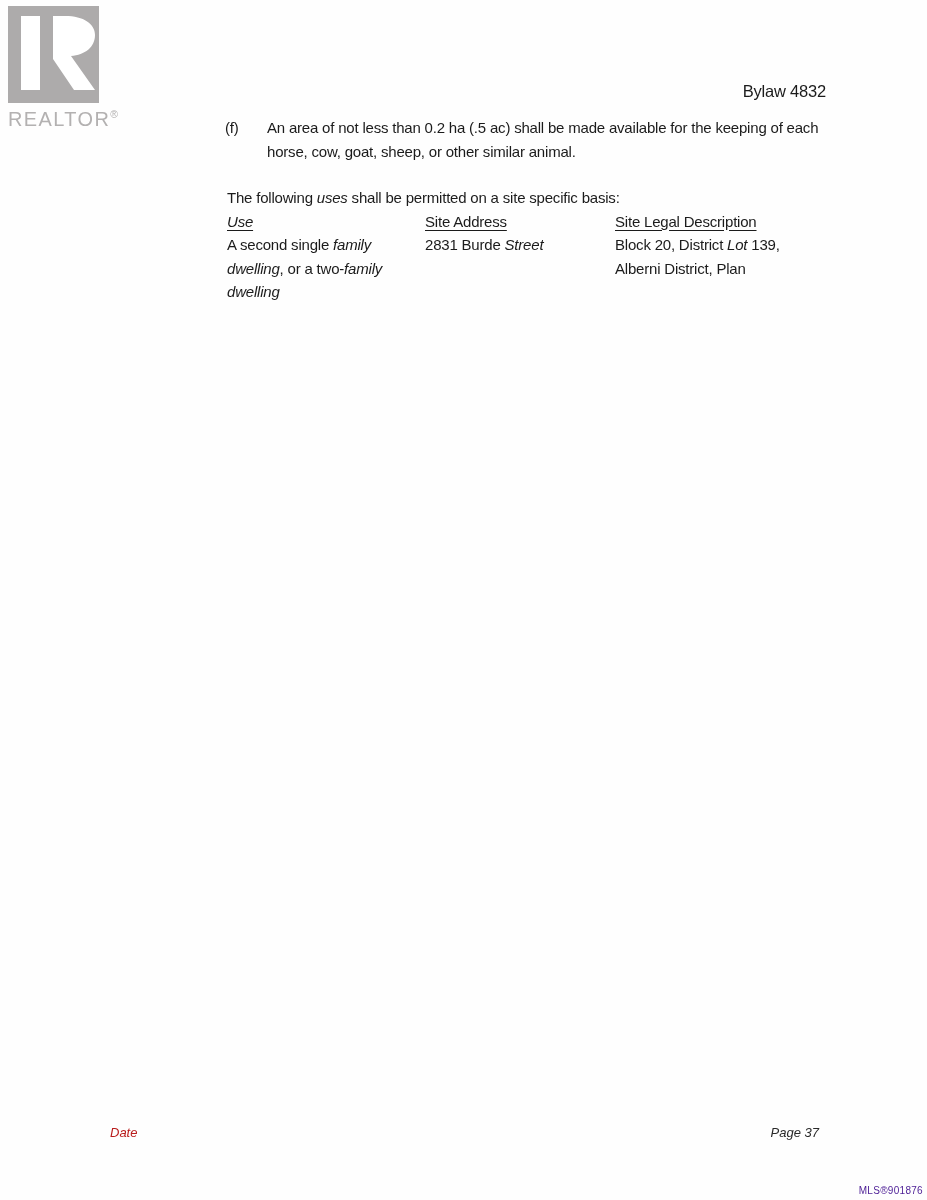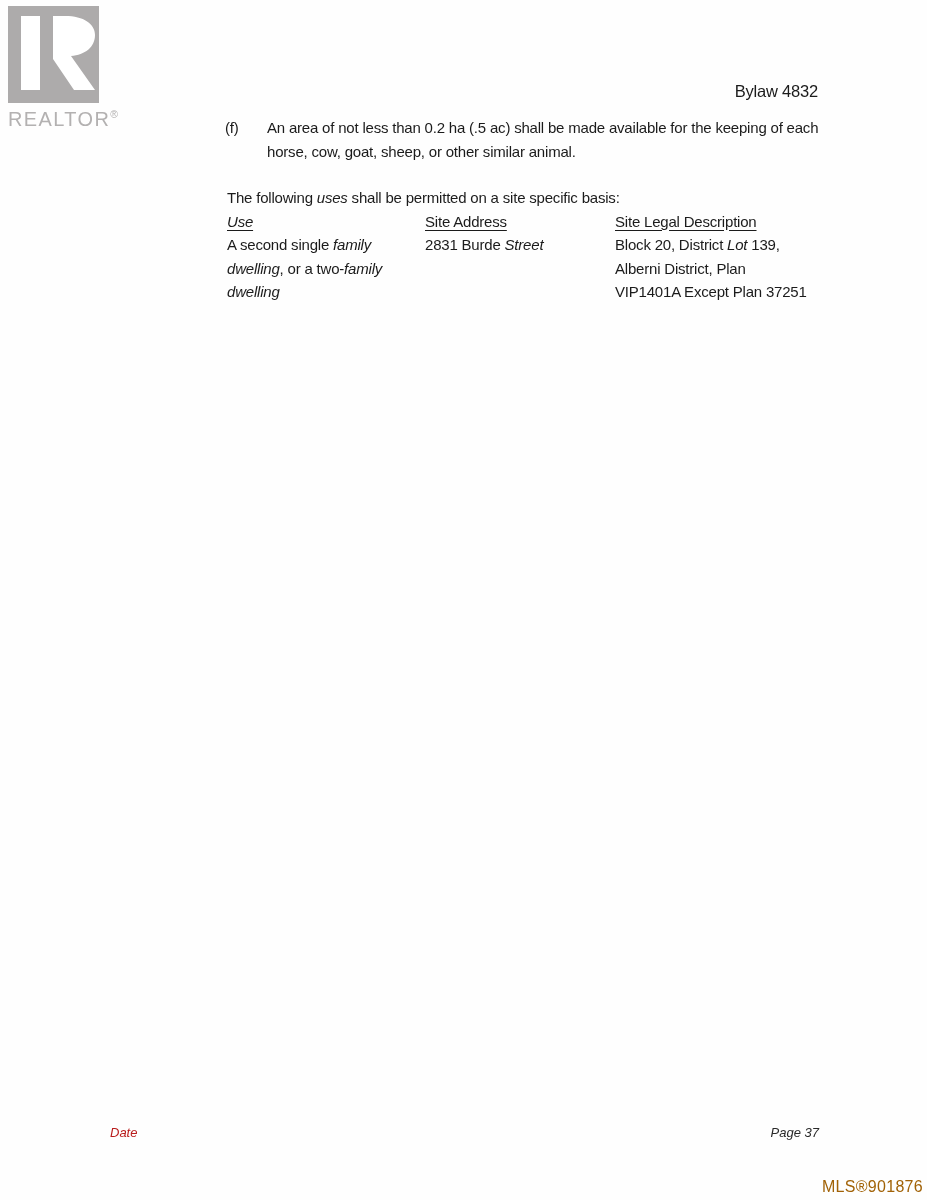--- a/index.html
+++ b/index.html
@@ -23,21 +23,21 @@
     color: #b3b1b1;
     white-space: nowrap;
     transform: scaleX(0.95);
     transform-origin: left;
   }
   .brand-text sup { font-size: 11px; letter-spacing: 0; }
 
   
   .doc-ref {
     position: absolute;
-    top: 82px; right: 109px;
+    top: 82px; right: 101px;
     font-size: 16.5px;
     letter-spacing: -0.2px;
   }
 
   
   .bodytext { font-size: 15px; letter-spacing: -0.2px; line-height: 24px; }
 
   .clause { position: absolute; left: 225px; top: 116px; display: flex; }
   .clause-label { width: 42px; flex: 0 0 42px; }
   .clause-text { width: 560px; }
@@ -62,21 +62,21 @@
   .date-label {
     position: absolute; left: 110px; top: 1125px;
     font-size: 13px; font-style: italic; color: #b91c1c;
   }
   .page-num {
     position: absolute; right: 108px; top: 1125px;
     font-size: 13px; font-style: italic; color: #2a2a2a;
   }
   .mls-mark {
     position: absolute; right: 4px; bottom: 4px;
-    font-size: 16px; color: #a16207; letter-spacing: 0.3px;
+    font-size: 10px; color: #4c1d95; letter-spacing: 0.3px;
   }
 </style>
 </head>
 <body>
 
 <div class="page">
 
   <div class="logo">
     <svg class="logo-square" width="91" height="97" viewBox="0 0 91 97" xmlns="http://www.w3.org/2000/svg">
       <rect x="0" y="0" width="91" height="97" fill="#adabab"></rect>
@@ -107,21 +107,20 @@
 
         <div class="col col-addr">
           <div class="th"><span>Site Address</span></div>
           <div class="line"><span>2831 Burde </span><span style="font-style: italic;">Street</span></div>
         </div>
 
         <div class="col col-legal">
           <div class="th"><span>Site Legal Description</span></div>
           <div class="line"><span>Block 20, District </span><span style="font-style: italic;">Lot</span><span> 139,</span></div>
           <div class="line"><span>Alberni District, Plan</span></div>
-          <div class="line"><span>VIP1401A Except Plan 37251</span></div>
         </div>
       </div>
     </div>
   </div>
 
   <div class="date-label">Date</div>
   <div class="page-num">Page 37</div>
   <div class="mls-mark">MLS®901876</div>
 
 </div>

